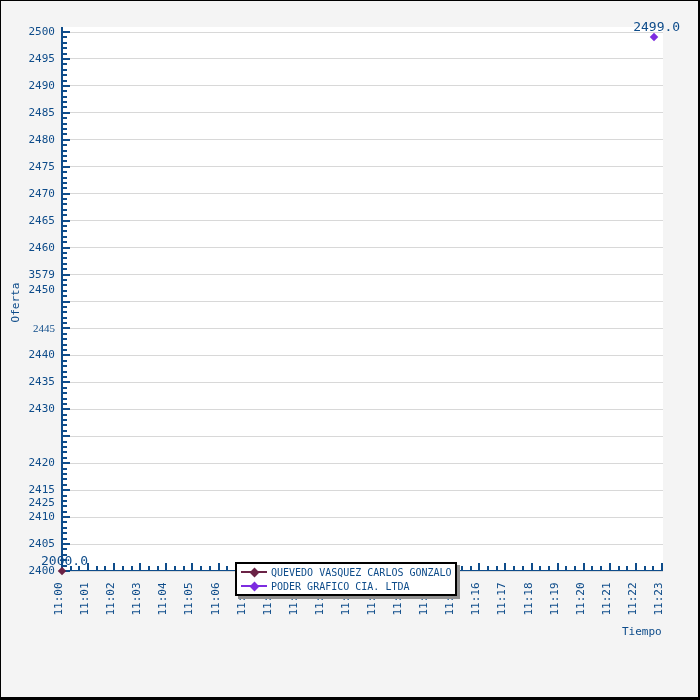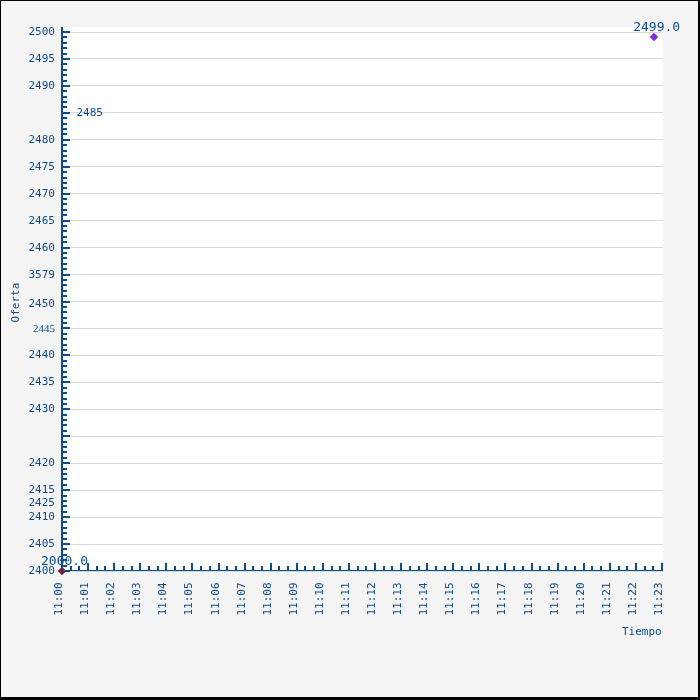--- a/index.html
+++ b/index.html
@@ -50,20 +50,36 @@
 </head>
 <body>
 
 <div id="frame">
   <div id="plot-area"></div>
   <div class="y-axis-line"></div>
   <div class="x-axis-line"></div>
   <div id="y-axis-title">Oferta</div>
   <div id="x-axis-title">Tiempo</div>
 
+  <div id="legend">
+    <div class="lrow">
+      <span class="marker">
+          <span class="mline" style="background: rgb(107, 35, 70);"></span>
+          <span class="mdiamond" style="background: rgb(107, 35, 70);"></span>
+        </span>
+      <span class="ltext">QUEVEDO VASQUEZ CARLOS GONZALO</span>
+    </div>
+    <div class="lrow">
+      <span class="marker">
+          <span class="mline" style="background: rgb(125, 44, 224);"></span>
+          <span class="mdiamond" style="background: rgb(125, 44, 224);"></span>
+        </span>
+      <span class="ltext">PODER GRAFICO CIA. LTDA</span>
+    </div>
+  </div>
 <div class="gridline" style="top: 569.5px;"></div>
     <div class="y-major-tick" style="top: 569px;"></div>
     <div class="y-tick-label" style="top: 564px;">2400</div>
     <div class="gridline" style="top: 542.55px;"></div>
     <div class="y-major-tick" style="top: 542.05px;"></div>
     <div class="y-tick-label" style="top: 537.05px;">2405</div>
     <div class="gridline" style="top: 515.6px;"></div>
     <div class="y-major-tick" style="top: 515.1px;"></div>
     <div class="y-tick-label" style="top: 510.1px;">2410</div>
     <div class="gridline" style="top: 488.65px;"></div>
@@ -82,42 +98,42 @@
     <div class="y-major-tick" style="top: 380.35px;"></div>
     <div class="y-tick-label" style="top: 375.35px;">2435</div>
     <div class="gridline" style="top: 353.9px;"></div>
     <div class="y-major-tick" style="top: 353.4px;"></div>
     <div class="y-tick-label" style="top: 348.4px;">2440</div>
     <div class="gridline" style="top: 326.95px;"></div>
     <div class="y-major-tick" style="top: 326.45px;"></div>
     <div class="y-tick-label" style="top: 321.45px; font-family: Liberation Serif, serif;">2445</div>
     <div class="gridline" style="top: 300px;"></div>
     <div class="y-major-tick" style="top: 299.5px;"></div>
-    <div class="y-tick-label" style="top: 297px;">2450</div>
+    <div class="y-tick-label" style="top: 283px;">2450</div>
     <div class="gridline" style="top: 273.05px;"></div>
     <div class="y-major-tick" style="top: 272.55px;"></div>
     <div class="y-tick-label" style="top: 267.55px;">3579</div>
     <div class="gridline" style="top: 246.1px;"></div>
     <div class="y-major-tick" style="top: 245.6px;"></div>
     <div class="y-tick-label" style="top: 240.6px;">2460</div>
     <div class="gridline" style="top: 219.15px;"></div>
     <div class="y-major-tick" style="top: 218.65px;"></div>
     <div class="y-tick-label" style="top: 213.65px;">2465</div>
     <div class="gridline" style="top: 192.2px;"></div>
     <div class="y-major-tick" style="top: 191.7px;"></div>
     <div class="y-tick-label" style="top: 186.7px;">2470</div>
     <div class="gridline" style="top: 165.25px;"></div>
     <div class="y-major-tick" style="top: 164.75px;"></div>
     <div class="y-tick-label" style="top: 159.75px;">2475</div>
     <div class="gridline" style="top: 138.3px;"></div>
     <div class="y-major-tick" style="top: 137.8px;"></div>
     <div class="y-tick-label" style="top: 132.8px;">2480</div>
     <div class="gridline" style="top: 111.35px;"></div>
     <div class="y-major-tick" style="top: 110.85px;"></div>
-    <div class="y-tick-label" style="top: 105.85px; margin-left: 48px;">2485</div>
+    <div class="y-tick-label" style="top: 105.85px;">2485</div>
     <div class="gridline" style="top: 84.4px;"></div>
     <div class="y-major-tick" style="top: 83.9px;"></div>
     <div class="y-tick-label" style="top: 78.9px;">2490</div>
     <div class="gridline" style="top: 57.45px;"></div>
     <div class="y-major-tick" style="top: 56.95px;"></div>
     <div class="y-tick-label" style="top: 51.95px;">2495</div>
     <div class="gridline" style="top: 30.5px;"></div>
     <div class="y-major-tick" style="top: 30px;"></div>
     <div class="y-tick-label" style="top: 25px;">2500</div>
     <div class="y-minor-tick" style="top: 563.61px;"></div>

